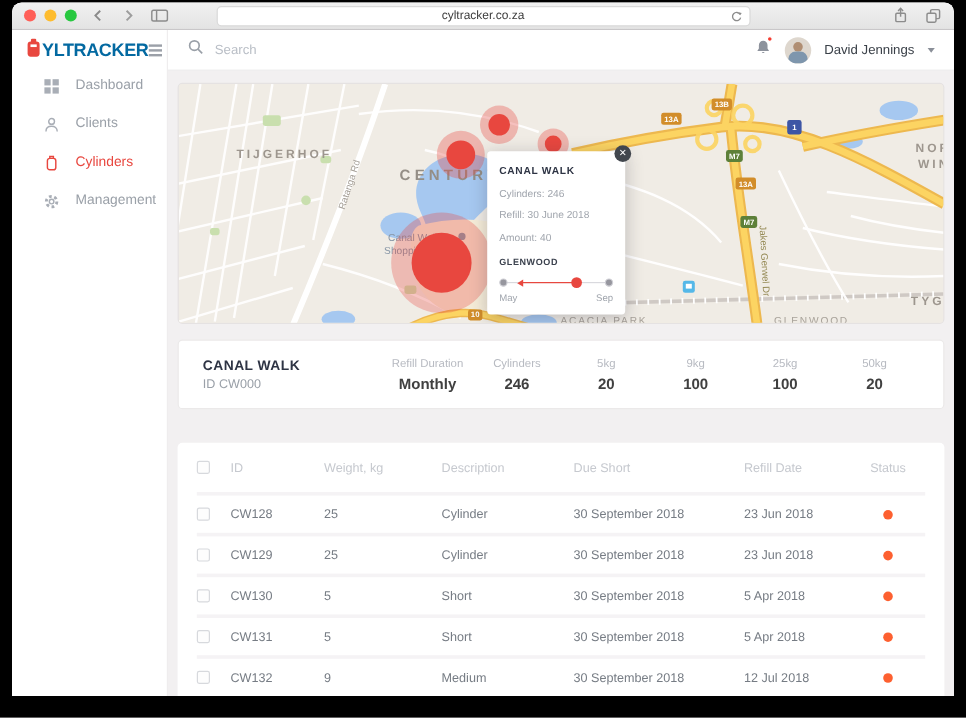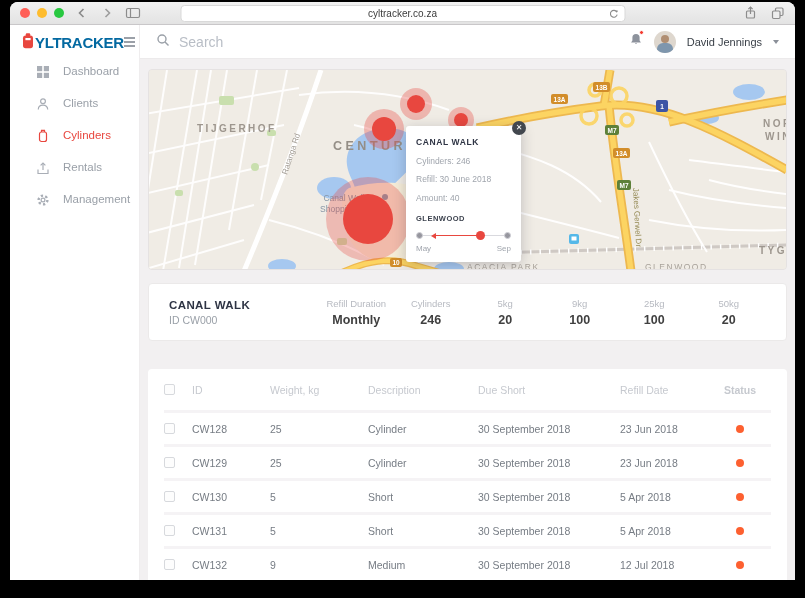--- a/index.html
+++ b/index.html
@@ -37,21 +37,21 @@
   .nav-item { height:32px; display:flex; align-items:flex-start; padding-left:26px; gap:13px;
               font-size:11.5px; color:#9aa0a8; cursor:pointer; }
   .nav-item svg { flex:none; }
   .nav-item.active { color:#e8473f; }
 
   
   .main { flex:1; display:flex; flex-direction:column; background:#f2f0f1; min-width:0; }
   .topbar { height:34px; background:#fff; border-bottom:1px solid #eceaeb;
             display:flex; align-items:center; padding:0 16px; flex:none; }
   .search-wrap { display:flex; align-items:center; gap:9px; }
-  .search-input { border:none; outline:none; font-size:14px; color:#5a5f66; width:160px;
+  .search-input { border:none; outline:none; font-size:11px; color:#5a5f66; width:160px;
                   font-family:"Liberation Sans", sans-serif; }
   .search-input::placeholder { color:#b9bec6; }
   .top-right { margin-left:auto; display:flex; align-items:center; gap:11px; }
   .bell { position:relative; }
   .bell .dot { position:absolute; right:-1px; top:-2px; width:5px; height:5px; border-radius:50%;
                background:#f43b30; border:1px solid #fff; }
   .avatar { width:22px; height:22px; border-radius:50%; background:#ded7ce; overflow:hidden; position:relative; }
   .avatar .head { position:absolute; left:7px; top:4px; width:8px; height:8px; border-radius:50%; background:#b08e72; }
   .avatar .body { position:absolute; left:3px; top:12px; width:16px; height:10px; border-radius:6px 6px 0 0; background:#7e96ad; }
   .user-name { font-size:11px; color:#3a4048; }
@@ -101,21 +101,21 @@
   .sum-col .l { font-size:9.5px; color:#b7bac1; }
   .sum-col .v { font-size:12.5px; font-weight:bold; color:#404040; margin-top:4px; }
 
   
   .table-card { margin-top:12px; background:#fff; border-radius:4px 4px 0 0; padding:0 16px; height:240px; }
   .trow { display:grid; grid-template-columns:28px 78px 98px 110px 142px 90px 60px;
           align-items:center; }
   .thead { height:41px; font-size:10.5px; color:#c6c9cf;margin-top:28px; }
   .tbody-row { height:34px; border-top:3px solid #f5f3f5; font-size:10.5px; color:#767c84; }
   .cb { width:11px; height:11px; border:1.5px solid #d7d9dd; border-radius:2px; background:#fdfdfd; cursor:pointer; }
-  .col-status { justify-self:center;font-weight:bold; }
+  .col-status { justify-self:center; }
   .status-dot { width:8px; height:8px; border-radius:50%; background:#fd6030; }
 </style>
 </head>
 <body>
 
 <div class="window">
 
   <div class="chrome">
     <div class="lights">
       <span class="light l-red"></span>
@@ -201,28 +201,20 @@
         </div>
         <div class="nav-item active">
           <span><svg width="14" height="14" viewBox="0 0 14 14">
                 <path d="M5.5,3 v-1.6 h3 V3" fill="none" stroke="#e8473f" stroke-width="1.2"></path>
                 <rect x="3.5" y="3" width="7" height="9.5" rx="2" fill="none" stroke="#e8473f" stroke-width="1.2"></rect>
               </svg></span>
           <span>Cylinders</span>
         </div>
         <div class="nav-item">
           <span><svg width="14" height="14" viewBox="0 0 14 14">
-                <path d="M2,8.5 v4 h10 v-4" fill="none" stroke="#a9aeb6" stroke-width="1.2"></path>
-                <line x1="7" y1="2.2" x2="7" y2="9" stroke="#a9aeb6" stroke-width="1.2"></line>
-                <polyline points="4.6,4.4 7,2 9.4,4.4" fill="none" stroke="#a9aeb6" stroke-width="1.2"></polyline>
-              </svg></span>
-          <span>Rentals</span>
-        </div>
-        <div class="nav-item">
-          <span><svg width="14" height="14" viewBox="0 0 14 14">
                 <circle cx="7" cy="7" r="4.4" fill="none" stroke="#a9aeb6" stroke-width="2.4" stroke-dasharray="2.3 2.2"></circle>
                 <circle cx="7" cy="7" r="1.9" fill="none" stroke="#a9aeb6" stroke-width="1.2"></circle>
               </svg></span>
           <span>Management</span>
         </div>
       </div>
     </div>
 
     <div class="main">
       <div class="topbar">

